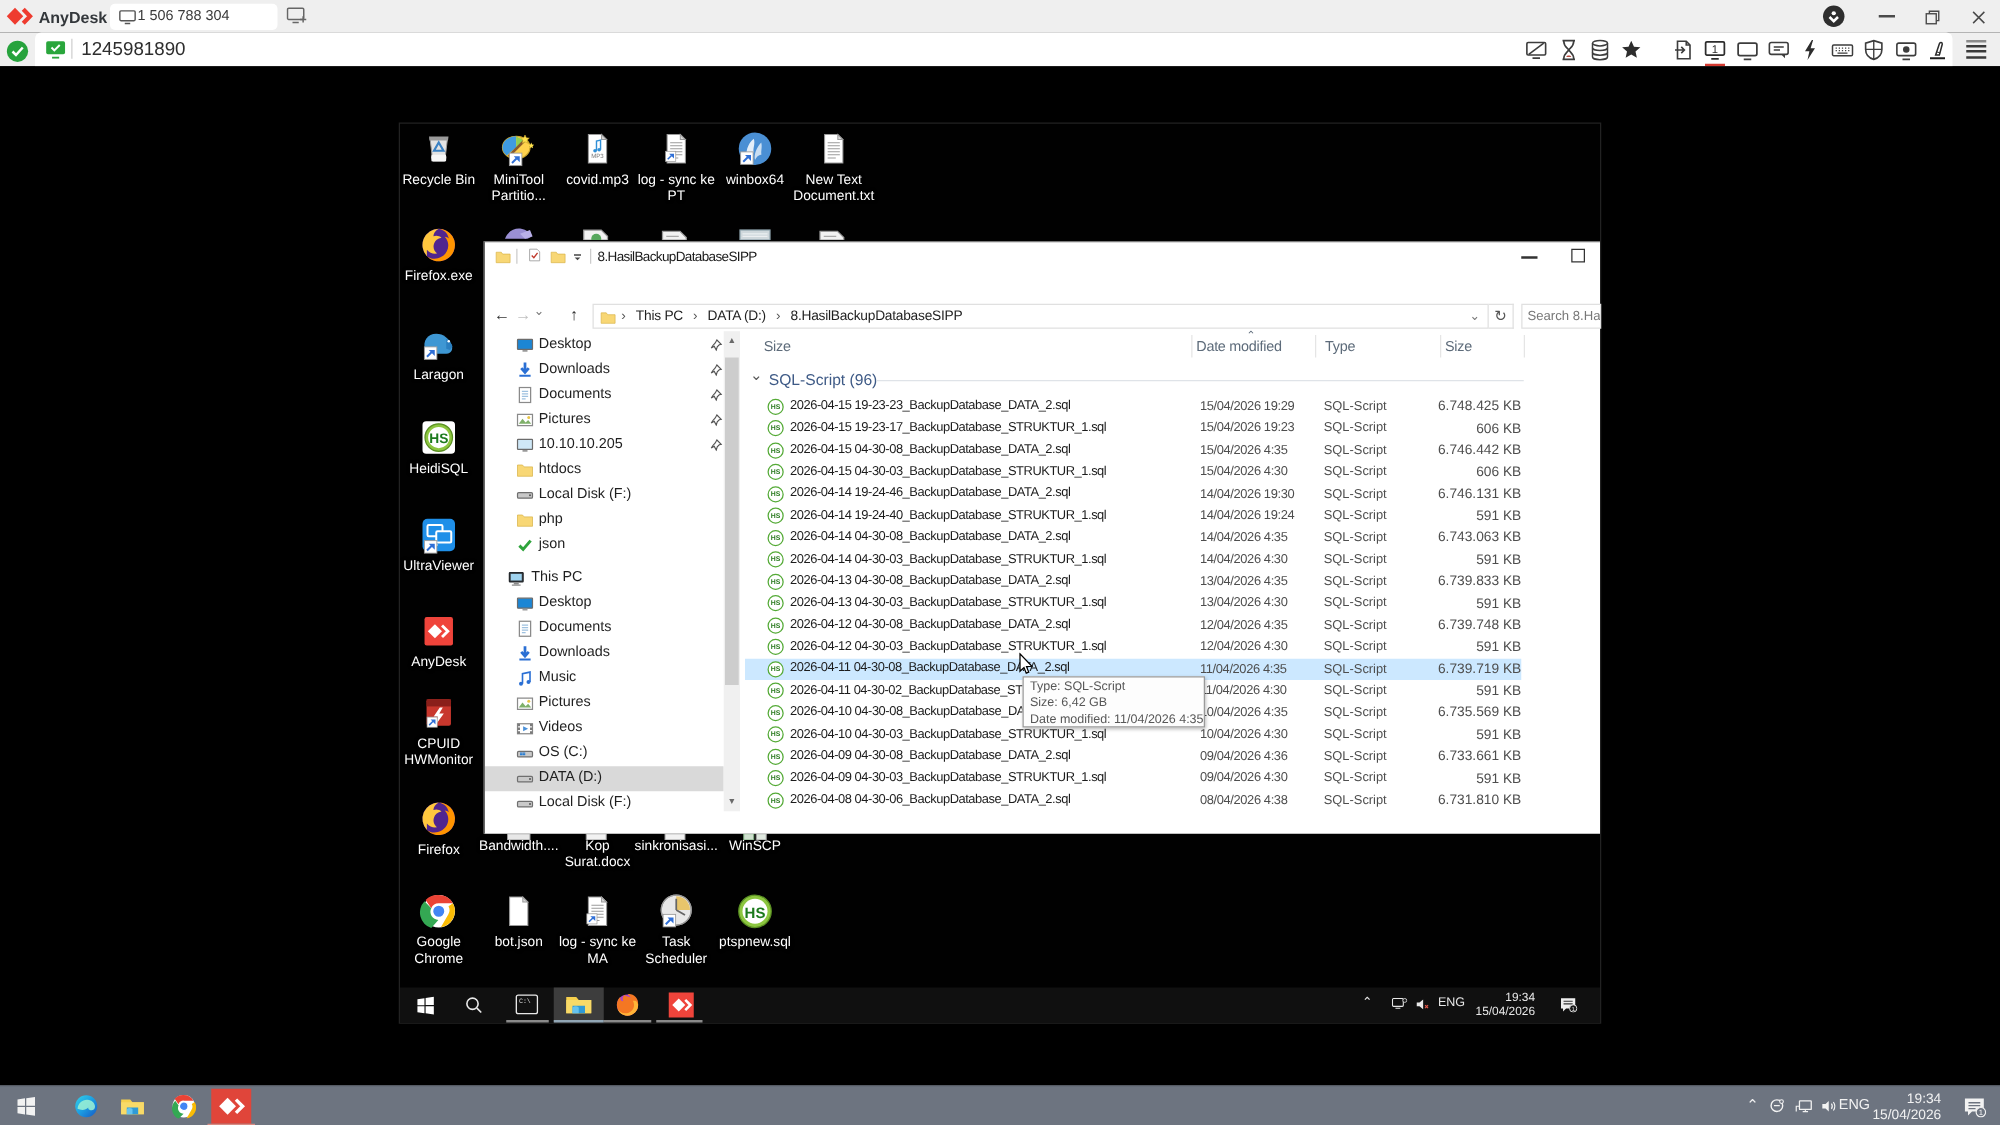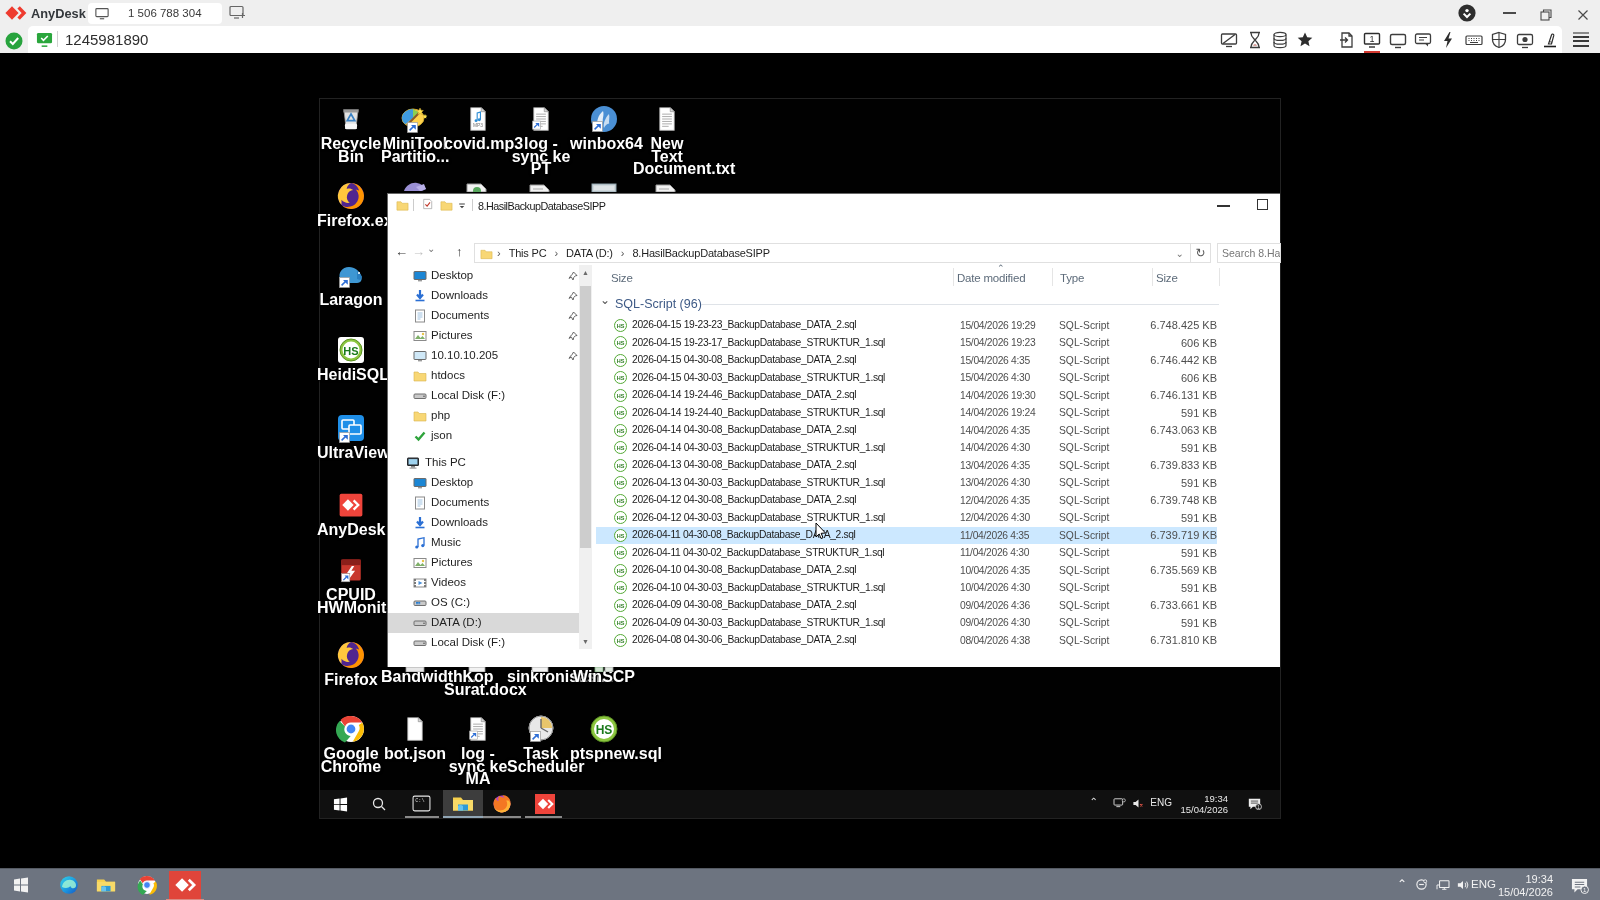--- a/index.html
+++ b/index.html
@@ -1,21 +1,21 @@
 <!DOCTYPE html>
 <html><head><meta charset="utf-8"><title>d</title><style>
 * { margin:0; padding:0; box-sizing:border-box; }
 html,body { width:1600px; height:900px; overflow:hidden; font-family:"Liberation Sans",sans-serif; }
 body { position:relative; background:#000; }
 
 
 .titlebar { position:absolute; left:0; top:0; width:1600px; height:26px; background:#efefef; }
 .adlogo { position:absolute; left:5px; top:4px; width:22px; height:18px; }
 .adname { position:absolute; left:31px; top:6px; font-size:12.8px; font-weight:bold; color:#33373b; }
-.adtab { position:absolute; left:88px; top:3px; width:134px; height:21px; background:#fff; border-radius:4px; font-size:11.5px; color:#3a3a3a; line-height:21px; padding-left:40px; }
+.adtab { position:absolute; left:88px; top:3px; width:134px; height:21px; background:#fff; border-radius:4px; font-size:11.5px; color:#3a3a3a; line-height:21px; padding-left:22px; }
 .adtab .tmon { position:absolute; left:7px; top:4px; width:14px; height:13px; }
 .adnew { position:absolute; left:229px; top:5px; width:18px; height:15px; }
 .adcirc { position:absolute; left:1458px; top:4px; width:18px; height:18px; }
 .wmin { position:absolute; left:1503px; top:12px; width:13px; height:2px; background:#4a4a4a; }
 .wmax { position:absolute; left:1540px; top:7px; width:12px; height:12px; }
 .wclose { position:absolute; left:1577px; top:7px; width:12px; height:12px; }
 
 
 .toolbar { position:absolute; left:0; top:26px; width:1600px; height:27px; background:#efefef; }
 .tpanel { position:absolute; left:28px; top:0; width:1534px; height:27px; background:#fff; border-radius:5px 5px 0 0; }
@@ -33,21 +33,21 @@
 .burger i:first-child { background:#8a8a8a; }
 
 
 .viewport { position:absolute; left:0; top:53px; width:1600px; height:815px; background:#000; }
 .remote { position:absolute; left:320px; top:46px; width:960px; height:719px; background:#010101; outline:1px solid #222; }
 
 
 .win { position:absolute; width:68px; text-align:center; }
 .win .ic { display:flex; align-items:flex-end; justify-content:center; margin:0 auto; }
 .win .ic svg { width:100%; height:100%; }
-.win .lb { display:block; margin-top:3px; font-size:16px; line-height:12.5px; color:#fff; text-shadow:1px 1px 2px #000, 0 0 3px #000;font-weight:bold; }
+.win .lb { display:block; margin-top:3px; font-size:11px; line-height:12.5px; color:#fff; text-shadow:1px 1px 2px #000, 0 0 3px #000; }
 
 
 .explorer { position:absolute; left:67px; top:94px; width:893px; height:474px; background:#fff; border-left:1px solid #666; border-top:1px solid #666; font-size:11.5px; color:#222; }
 .etitle { position:absolute; left:0; top:0; width:100%; height:23px; background:#fff; }
 .qf { position:absolute; top:5px; width:13px; height:13px; }
 .q1 { left:8px; }
 .q2 { left:34px; top:4px; width:11px; height:12px; }
 .q3 { left:52px; }
 .q4 { left:70px; width:8px; height:8px; top:8px; }
 .qsep { position:absolute; top:5px; width:1px; height:12px; background:#ccc; }
@@ -969,20 +969,21 @@
                 <i>HS</i>
               </span>
               <span class="nm">2026-04-08 04-30-06_BackupDatabase_DATA_2.sql</span>
               <span class="dt">08/04/2026 4:38</span>
               <span class="tp">SQL-Script</span>
               <span class="sz">6.731.810 KB</span>
             </div>
       </div>
     </div>
   </div>
+  <div class="tooltip">Type: SQL-Script<br>Size: 6,42 GB<br>Date modified: 11/04/2026 4:35</div>
   <svg class="cursor" viewBox="0 0 12 19" width="12" height="19">
         <path d="M1 1v14l3.2-3 1.8 4.5 2-.8-1.8-4.4 4.3-.3z" fill="#fff" stroke="#000" stroke-width="1"></path>
       </svg>
   <div class="rtask">
     <svg class="rt win10" viewBox="0 0 16 16">
           <path d="M1 2.5l6-0.9v6H1zM8 1.5L15 .5v7H8zM1 8.5h6v6l-6-.9zM8 8.5h7v7l-7-1z" fill="#fff"></path>
         </svg>
     <svg class="rt search" viewBox="0 0 16 16">
           <circle cx="7" cy="7" r="4.5" fill="none" stroke="#e8e8e8" stroke-width="1.3"></circle>
           <path d="M10.5 10.5L14 14" stroke="#e8e8e8" stroke-width="1.3"></path>

